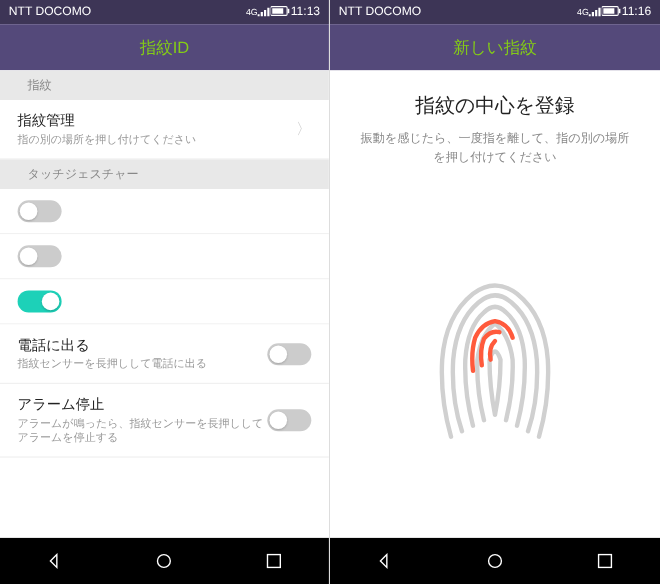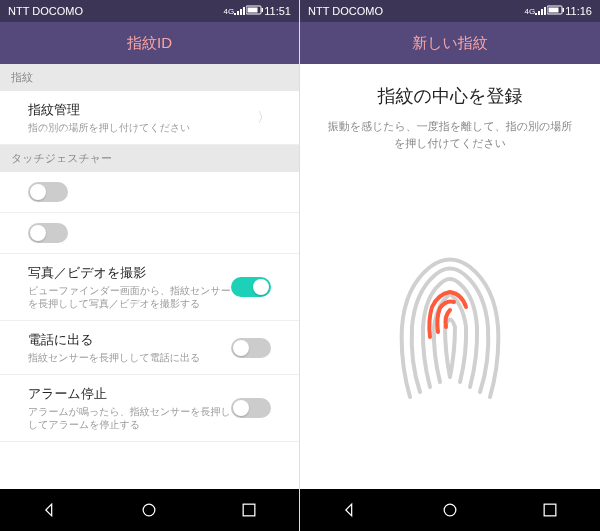--- a/index.html
+++ b/index.html
@@ -6,25 +6,25 @@
     body { font-family: -apple-system, "Hiragino Sans", sans-serif; background: #fff; }
     .container { display: flex; width: 600px; height: 531px; }
     .screen { width: 300px; height: 531px; display: flex; flex-direction: column; position: relative; overflow: hidden; }
     .screen-left { border-right: 1px solid #ddd; }
     
     .statusbar { height: 22px; background: #3d3556; color: #fff; display: flex; align-items: center; justify-content: space-between; padding: 0 8px; font-size: 11px; }
     .status-left { font-weight: 500; }
     .status-right { display: flex; align-items: center; gap: 0; margin-left: 31px; }
     .status-icon { display: inline-block; }
     
-    .titlebar { height: 42px; background: #54497a; color: #fca5a5; display: flex; align-items: center; justify-content: center; font-size: 15px; font-weight: 500; }
+    .titlebar { height: 42px; background: #54497a; color: #84cc16; display: flex; align-items: center; justify-content: center; font-size: 15px; font-weight: 500; }
     
-    .section-header { background: #e8e8e8; color: #888; font-size: 11px; padding: 6px 11px; }
+    .section-header { background: #e8e8e8; color: #888; font-size: 11px; padding: 6px 25px; }
     
-    .list-item { display: flex; align-items: center; justify-content: space-between; padding: 10px 28px; border-bottom: 1px solid #eee; background: #fff; }
+    .list-item { display: flex; align-items: center; justify-content: space-between; padding: 10px 16px; border-bottom: 1px solid #eee; background: #fff; }
     .list-item-content { flex: 1; }
     .list-title { font-size: 13px; color: #222; margin-bottom: 2px; }
     .list-subtitle { font-size: 10px; color: #999; line-height: 1.3; }
     .chevron { color: #ccc; font-size: 14px; }
     
     .toggle { width: 40px; height: 20px; border-radius: 10px; background: #ccc; position: relative; flex-shrink: 0; }
     .toggle.on { background: #1dd1b8; }
     .toggle::after { content: ''; position: absolute; width: 16px; height: 16px; border-radius: 50%; background: #fff; top: 2px; left: 2px; box-shadow: 0 1px 2px rgba(0,0,0,0.2); }
     .toggle.on::after { left: 22px; }
     
@@ -55,21 +55,21 @@
               <path fill="#fff" d="M0 8h2v2H0zM3 6h2v4H3zM6 4h2v6H6zM9 2h2v8H9z"></path>
             </svg>
         </span>
         <span class="status-icon">
           <svg width="18" height="10" viewBox="0 0 18 10">
               <rect x="0" y="1" width="15" height="8" rx="1" fill="none" stroke="#fff" stroke-width="1"></rect>
               <rect x="1.5" y="2.5" width="10" height="5" fill="#fff"></rect>
               <rect x="15.5" y="3" width="1.5" height="4" fill="#fff"></rect>
             </svg>
         </span>
-        <span class="status-icon">11:51</span>
+        <span class="status-icon">11:13</span>
       </span>
     </div>
     <div class="titlebar">指紋ID</div>
 
     <div class="scroll-area">
       <div class="section-header">指紋</div>
       <div class="list-item">
         <div class="list-item-content">
           <div class="list-title">指紋管理</div>
           <div class="list-subtitle">指の別の場所を押し付けてください</div>
@@ -79,24 +79,20 @@
 
       <div class="section-header">タッチジェスチャー</div>
       <div class="list-item">
         <div class="toggle"></div>
       </div>
 
       <div class="list-item">
         <div class="toggle"></div>
       </div>
       <div class="list-item">
-        <div class="list-item-content">
-          <div class="list-title">写真／ビデオを撮影</div>
-          <div class="list-subtitle">ビューファインダー画面から、指紋センサーを長押しして写真／ビデオを撮影する</div>
-        </div>
         <div class="toggle on"></div>
       </div>
       <div class="list-item">
         <div class="list-item-content">
           <div class="list-title">電話に出る</div>
           <div class="list-subtitle">指紋センサーを長押しして電話に出る</div>
         </div>
         <div class="toggle"></div>
       </div>
       <div class="list-item">

